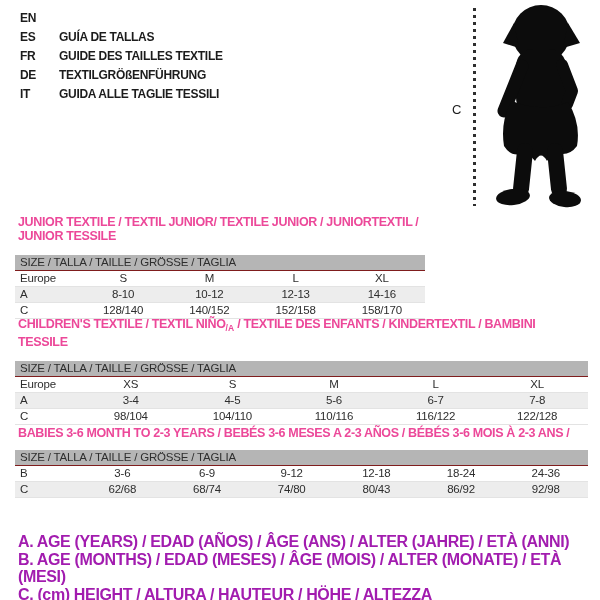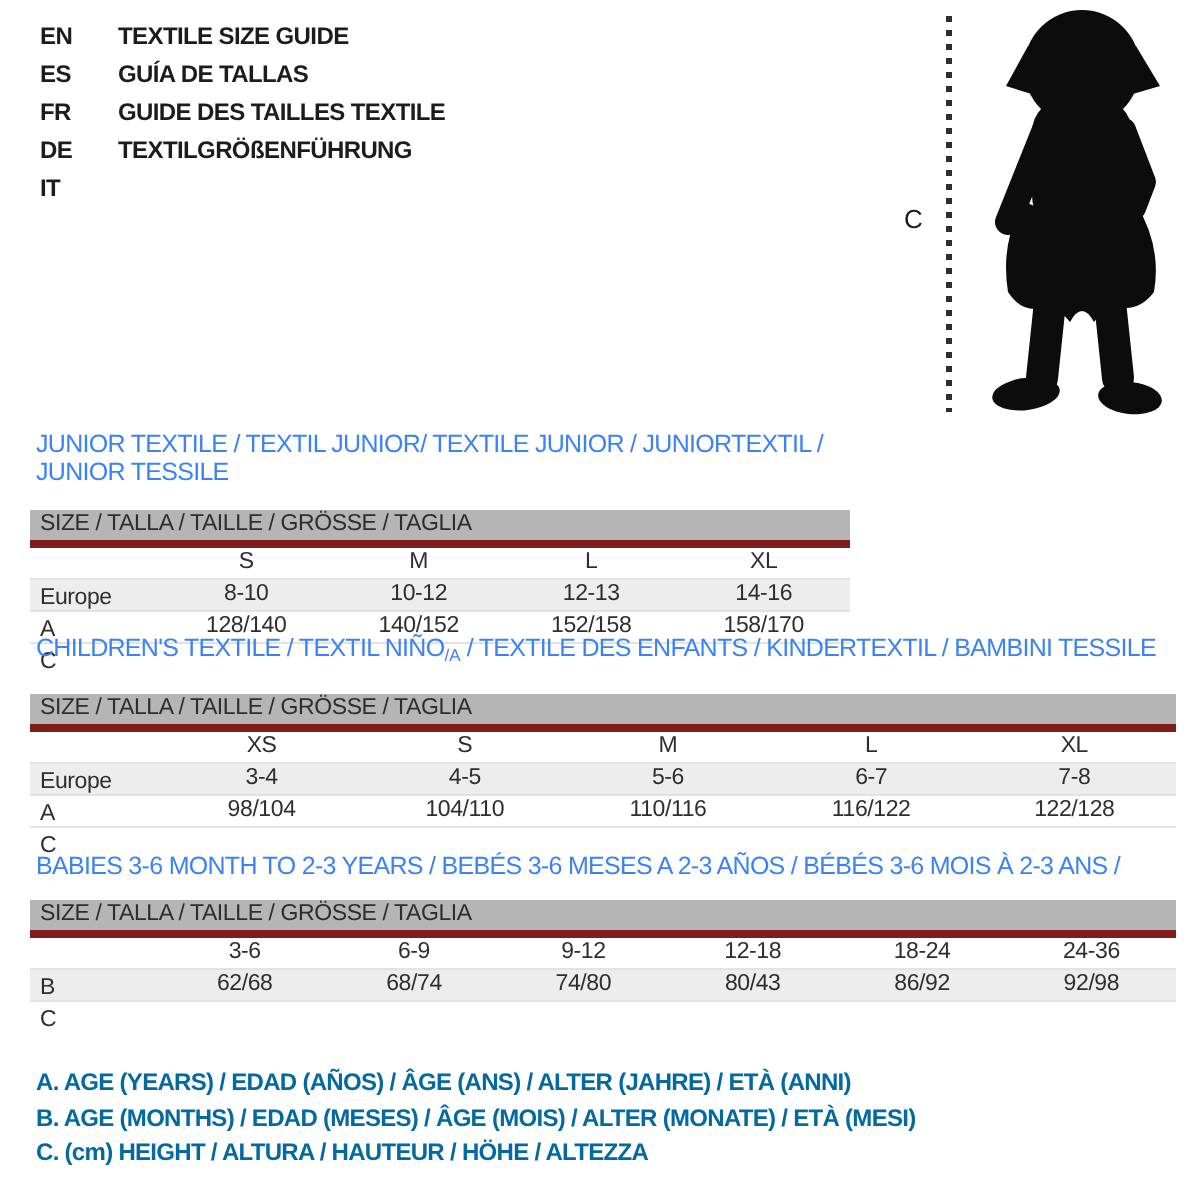--- a/index.html
+++ b/index.html
@@ -22,59 +22,59 @@
   
   .dotline{position:absolute;left:473px;top:8px;width:3px;height:198px;
     background:repeating-linear-gradient(to bottom,#2e2e2e 0 3px,transparent 3px 7px);}
   .height-label{position:absolute;left:452px;top:102px;font-size:13px;color:#1c1c1c;}
   .baby-figure{position:absolute;left:478px;top:3px;width:122px;height:207px;}
   
   .size-table{position:absolute;left:15px;}
   #table-junior{top:215px;width:410px;}
   #table-children{top:317px;width:573px;}
   #table-babies{top:426px;width:573px;}
-  .tbl-title{font-weight:normal;font-size:12.5px;line-height:14px;
-    letter-spacing:-0.35px;color:#3b82f6;margin-bottom:12px;padding-left:3px;}
+  .tbl-title{font-weight:bold;font-size:12.5px;line-height:14px;
+    letter-spacing:-0.35px;color:#ec4899;margin-bottom:12px;padding-left:3px;}
   #table-babies .tbl-title{margin-bottom:10px;}
   .tbl-title .subsc{font-size:8.5px;vertical-align:-2.5px;letter-spacing:0;}
   .t-head{background:var(--bar-bg);height:15px;line-height:15px;font-size:11.5px;
-    padding-left:5px;color:#2e2e2e;border-bottom:4px solid #7f1d1d;
+    padding-left:5px;color:#2e2e2e;border-bottom:1px solid #7f1d1d;
     letter-spacing:-0.2px;}
   .t-rows .t-row{display:flex;height:15px;line-height:15px;font-size:11.5px;
     border-bottom:1px solid #e3e3e3;color:#2e2e2e;letter-spacing:-0.2px;}
   .t-rows .t-row:nth-child(2){background:var(--alt-bg);}
-  .t-row .lab{width:60px;padding-left:5px;margin-top:18px;}
+  .t-row .lab{width:60px;padding-left:5px;}
   .t-row .cell{flex:1;text-align:center;}
   
   .footnotes{position:absolute;left:18px;top:533px;}
-  .footnote{font-weight:bold;font-size:12px;line-height:17.5px;
-    letter-spacing:-0.35px;color:#0369a1;}
+  .footnote{font-weight:bold;font-size:16px;line-height:17.5px;
+    letter-spacing:-0.35px;color:#a21caf;}
 </style>
 </head>
 <body>
 
 <div class="lang-block">
     <div class="lang-row">
       <span class="lang-code">EN</span>
-      <span class="lang-title">TEXTILE SIZE GUIDE</span>
     </div>
     <div class="lang-row">
       <span class="lang-code">ES</span>
       <span class="lang-title">GUÍA DE TALLAS</span>
     </div>
     <div class="lang-row">
       <span class="lang-code">FR</span>
       <span class="lang-title">GUIDE DES TAILLES TEXTILE</span>
     </div>
     <div class="lang-row">
       <span class="lang-code">DE</span>
       <span class="lang-title">TEXTILGRÖßENFÜHRUNG</span>
     </div>
     <div class="lang-row">
       <span class="lang-code">IT</span>
+      <span class="lang-title">GUIDA ALLE TAGLIE TESSILI</span>
     </div>
   </div>
 
 <div class="dotline"></div>
 <div class="height-label">C</div>
 <svg class="baby-figure" viewBox="0 0 122 207" xmlns="http://www.w3.org/2000/svg">
   <g fill="#0c0c0c">
     <ellipse cx="63" cy="31" rx="29" ry="29"></ellipse>
     <polygon points="36,20 25,40 41,45"></polygon>
     <polygon points="90,20 102,40 85,45"></polygon>

